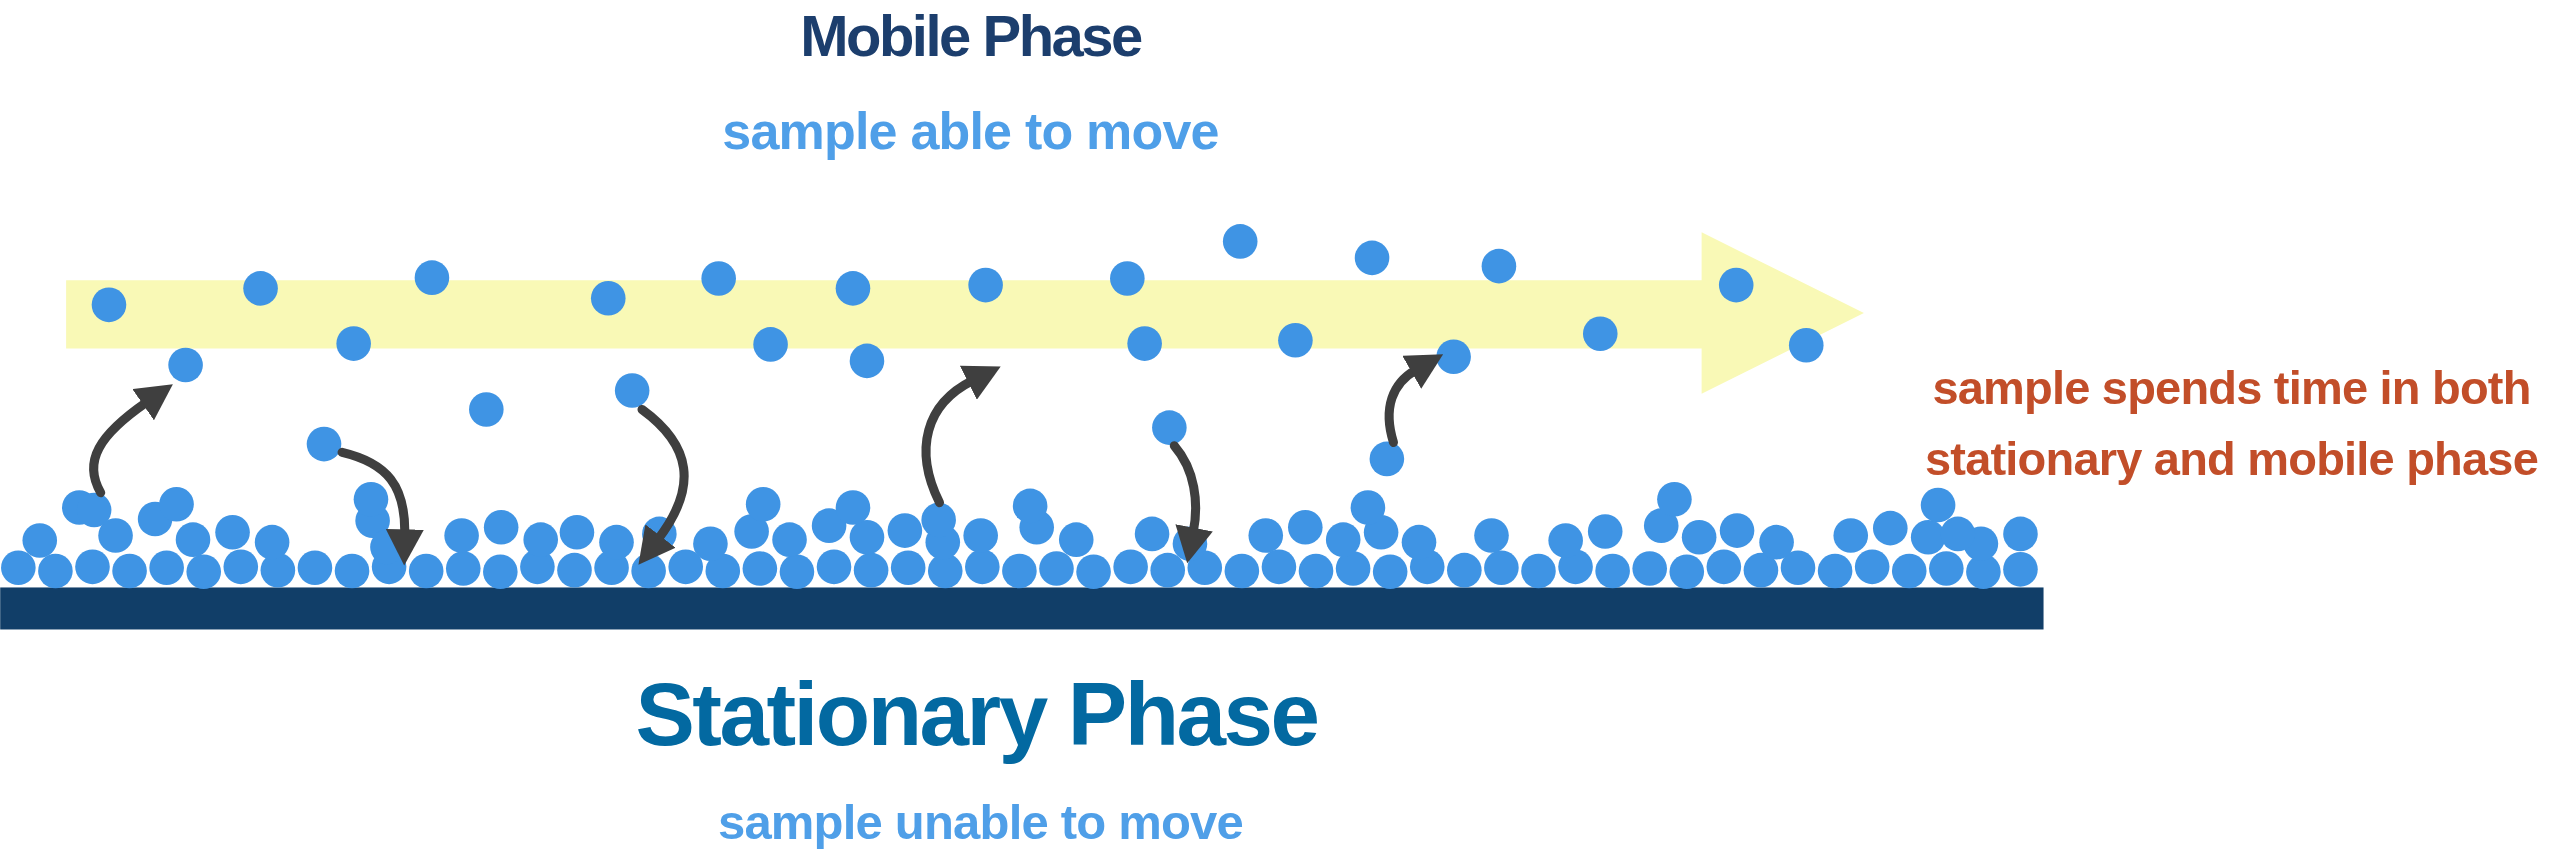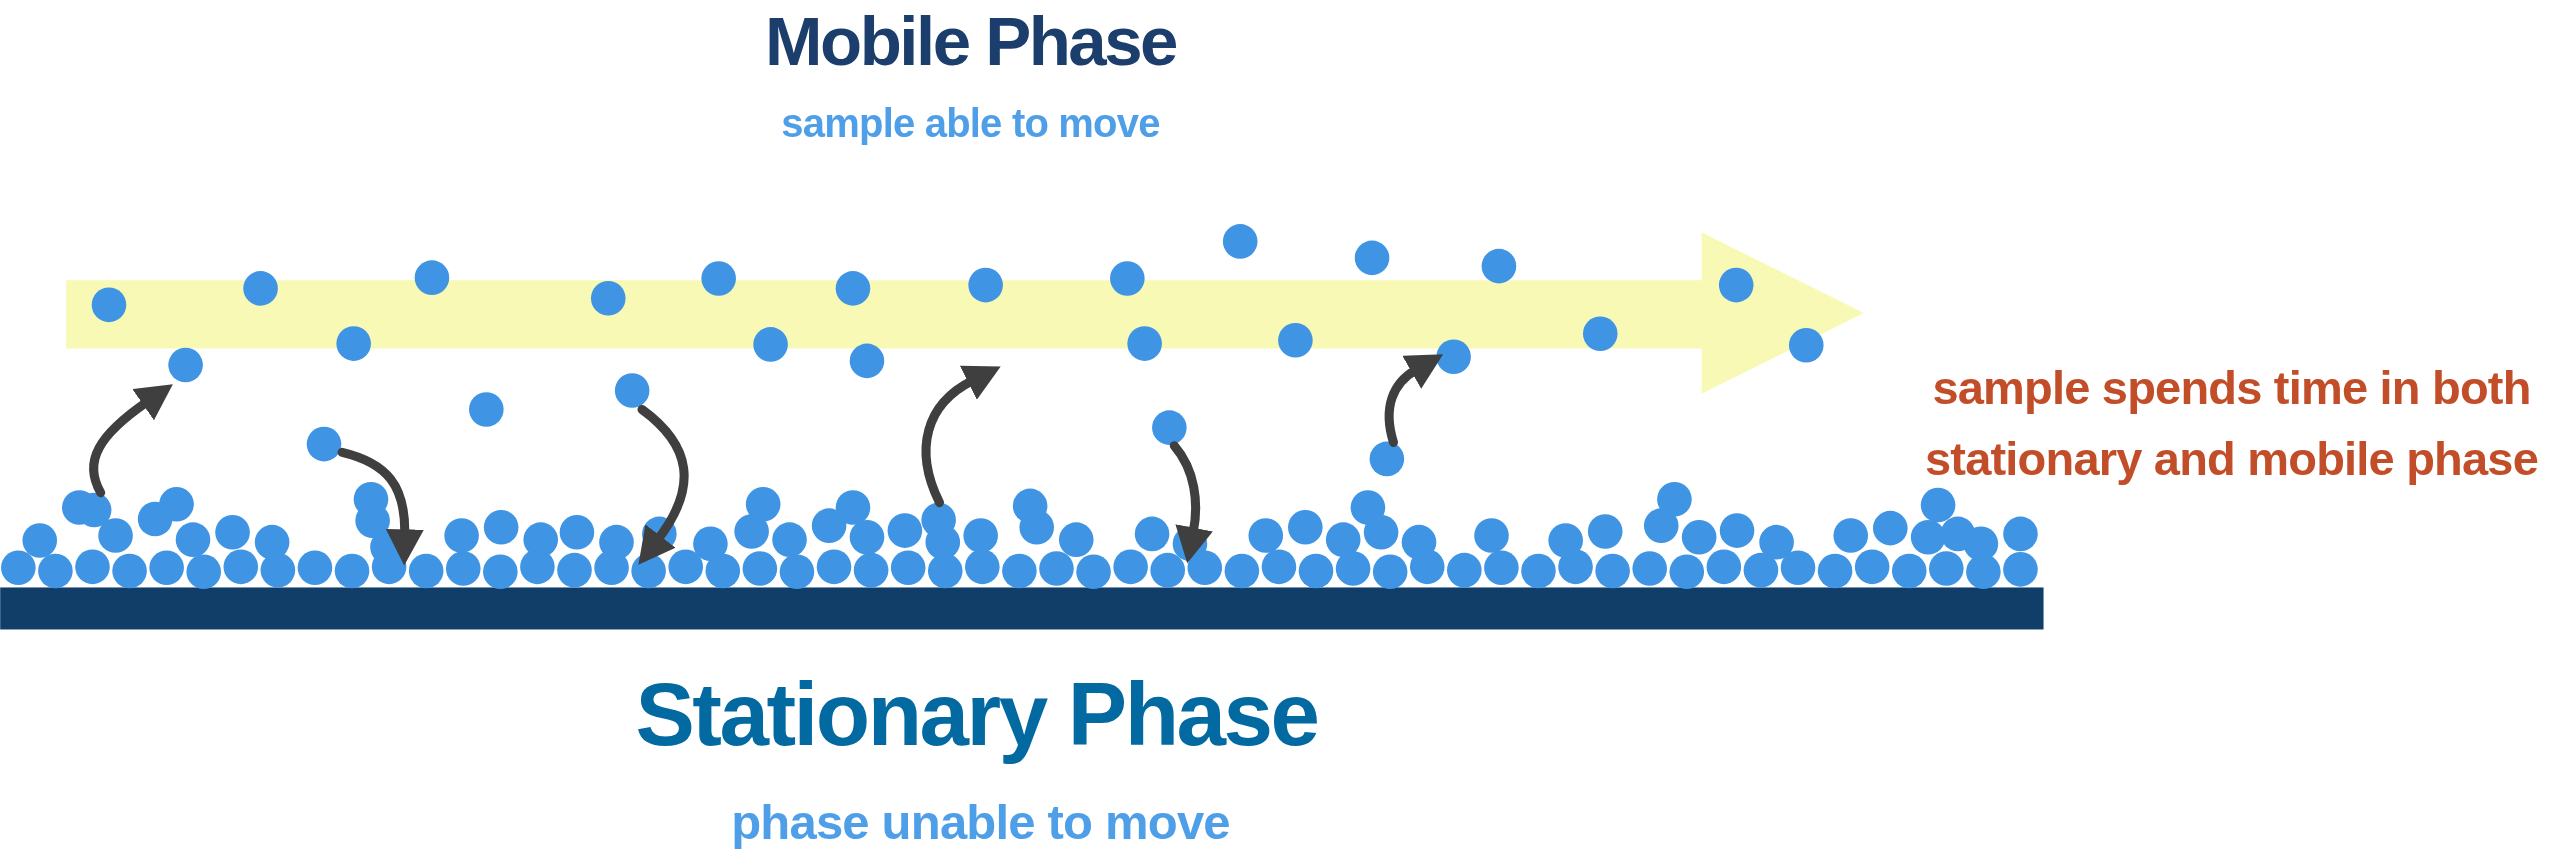--- a/index.html
+++ b/index.html
@@ -8,27 +8,27 @@
     width:2576px;
     height:861px;
     background:#ffffff;
     overflow:hidden;
     font-family:"Liberation Sans", sans-serif;
   }
   .diagram-svg{position:absolute;left:0;top:0;}
   .mobile-title{
     position:absolute;left:0;top:1.6px;width:1941px;
     text-align:center;
-    font-size:69px;font-weight:bold;letter-spacing:-2.5px;
+    font-size:58px;font-weight:bold;letter-spacing:-2.5px;
     color:#1C3E6D;
   }
   .mobile-subtitle{
     position:absolute;left:0;top:101px;width:1941px;
     text-align:center;
-    font-size:40px;font-weight:bold;letter-spacing:-0.8px;
+    font-size:52px;font-weight:bold;letter-spacing:-0.8px;
     color:#4F9FE8;
   }
   .stationary-title{
     position:absolute;left:0;top:663px;width:1953px;
     text-align:center;
     font-size:89px;font-weight:bold;letter-spacing:-2.5px;
     color:#0369a1;
   }
   .stationary-subtitle{
     position:absolute;left:0;top:794px;width:1961px;
@@ -200,21 +200,21 @@
         <path d="M 1140,610 C 1108,545 1124,490 1180,462" fill="none" stroke="#3F3F3F" stroke-width="11" stroke-linecap="round" marker-end="url(#arrowhead)"></path>
         <path d="M 1425,541 C 1450,570 1455,610 1448,646" fill="none" stroke="#3F3F3F" stroke-width="11" stroke-linecap="round" marker-end="url(#arrowhead)"></path>
         <path d="M 1691,537 C 1678,495 1690,465 1718,449" fill="none" stroke="#3F3F3F" stroke-width="11" stroke-linecap="round" marker-end="url(#arrowhead)"></path>
       </g>
   </svg>
 
   <div class="mobile-title">Mobile Phase</div>
   <div class="mobile-subtitle">sample able to move</div>
 
   <div class="stationary-title">Stationary Phase</div>
-  <div class="stationary-subtitle">phase unable to move</div>
+  <div class="stationary-subtitle">sample unable to move</div>
 
   <div class="annotation">
     <div>sample spends time in both</div>
     <div>stationary and mobile phase</div>
   </div>
 
 </div>
 
 
 </body></html>

